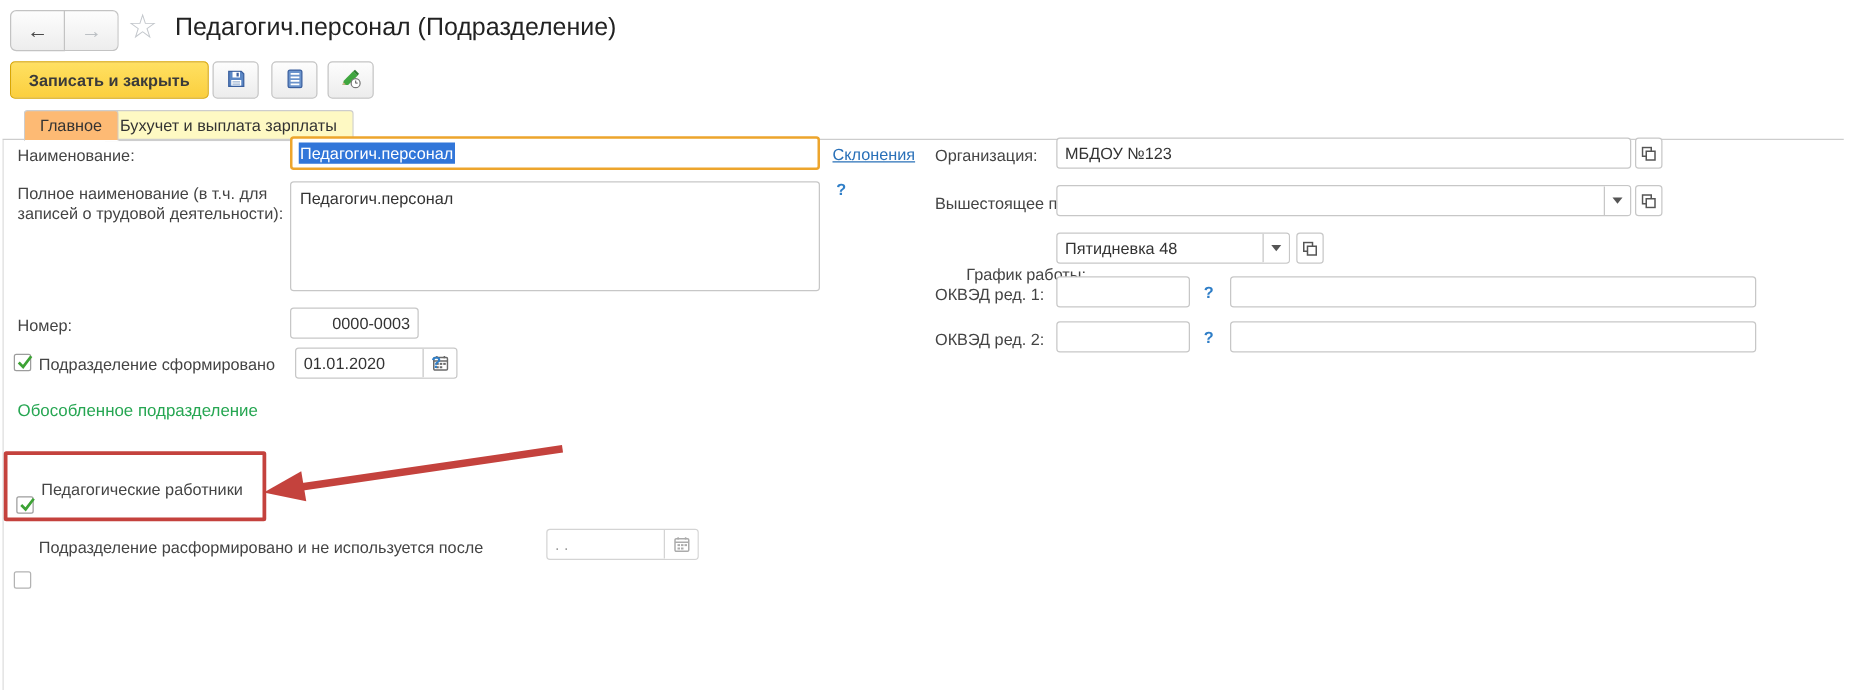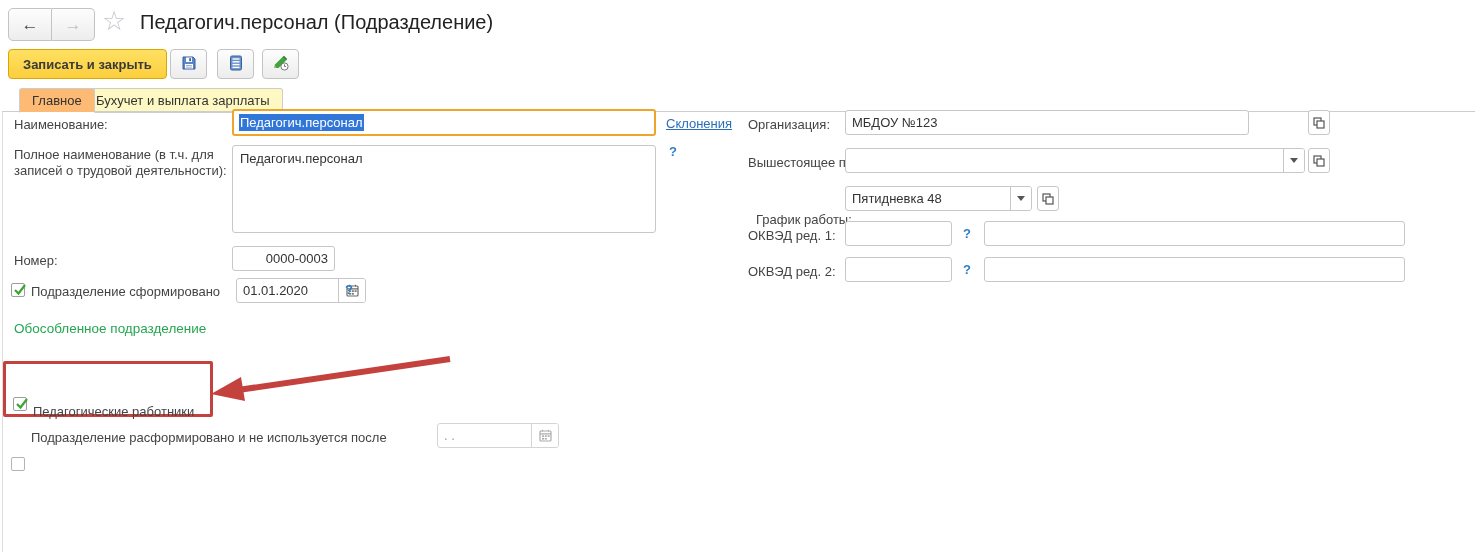--- a/index.html
+++ b/index.html
@@ -164,21 +164,21 @@
   <div class="abs help" style="left:345px;top:282px;">?</div>
 
   <div class="abs greenlink" style="left:14px;top:321px;">Обособленное подразделение</div>
 
   <div class="abs ann-rect" style="left:3px;top:361px;width:204px;height:50px;"></div>
   <div class="abs cbx" style="left:13px;top:383px;">
     <svg width="16" height="16" viewBox="0 0 16 16">
         <polyline points="3,8 6.5,11.5 13,3" fill="none" stroke="#3da335" stroke-width="2.2"></polyline>
       </svg>
   </div>
-  <div class="abs lbl" style="left:33px;top:384px;margin-top:20px;">Педагогические работники</div>
+  <div class="abs lbl" style="left:33px;top:384px;">Педагогические работники</div>
   <svg class="abs" style="left:205px;top:345px;" width="255" height="62">
     <line x1="245" y1="14" x2="33" y2="45" stroke="#c4423d" stroke-width="6"></line>
     <polygon points="6,49 36,32 40,56" fill="#c4423d"></polygon>
   </svg>
 
   <div class="abs cbx" style="left:11px;top:429px;border-color:#b3b3b3;"></div>
   <div class="abs lbl" style="left:31px;top:430px;">Подразделение расформировано и не используется после</div>
   <div class="abs datefield disabled" style="left:437px;top:423px;width:122px;height:25px;">
     <span class="val"> .  .</span>
     <span class="calbtn">
@@ -190,21 +190,21 @@
         <rect x="3" y="6.3" width="2" height="1.6" fill="#ababab"></rect>
           <rect x="5.8" y="6.3" width="2" height="1.6" fill="#ababab"></rect>
           <rect x="8.6" y="6.3" width="2" height="1.6" fill="#ababab"></rect>
         <rect x="3" y="9" width="2" height="1.6" fill="#ababab"></rect>
           <rect x="5.8" y="9" width="2" height="1.6" fill="#ababab"></rect>
       </svg>
     </span>
   </div>
 
   <div class="abs lbl" style="left:748px;top:117px;">Организация:</div>
-  <div class="abs field" style="left:845px;top:110px;width:404px;height:25px;">
+  <div class="abs field" style="left:845px;top:110px;width:460px;height:25px;">
     <span>МБДОУ №123</span>
   </div>
   <div class="abs sqbtn" style="left:1308px;top:110px;">
     <svg width="12" height="12" viewBox="0 0 12 12">
       <rect x="1" y="1" width="7" height="7" fill="none" stroke="#555" stroke-width="1.2"></rect>
       <rect x="4" y="4" width="7" height="7" fill="#fff" stroke="#555" stroke-width="1.2"></rect>
     </svg>
   </div>
 
   <div class="abs lbl" style="left:748px;top:155px;">Вышестоящее подразд.:</div>
@@ -214,21 +214,21 @@
         <span class="tri"></span>
       </span>
   </div>
   <div class="abs sqbtn" style="left:1308px;top:148px;">
     <svg width="12" height="12" viewBox="0 0 12 12">
       <rect x="1" y="1" width="7" height="7" fill="none" stroke="#555" stroke-width="1.2"></rect>
       <rect x="4" y="4" width="7" height="7" fill="#fff" stroke="#555" stroke-width="1.2"></rect>
     </svg>
   </div>
 
-  <div class="abs lbl" style="left:756px;top:192px;margin-top:20px;">График работы:</div>
+  <div class="abs lbl" style="left:773px;top:192px;margin-top:20px;">График работы:</div>
   <div class="abs combo" style="left:845px;top:186px;width:187px;height:25px;">
     <span class="val">Пятидневка 48</span>
     <span class="dd">
         <span class="tri"></span>
       </span>
   </div>
   <div class="abs sqbtn" style="left:1037px;top:186px;">
     <svg width="12" height="12" viewBox="0 0 12 12">
       <rect x="1" y="1" width="7" height="7" fill="none" stroke="#555" stroke-width="1.2"></rect>
       <rect x="4" y="4" width="7" height="7" fill="#fff" stroke="#555" stroke-width="1.2"></rect>

